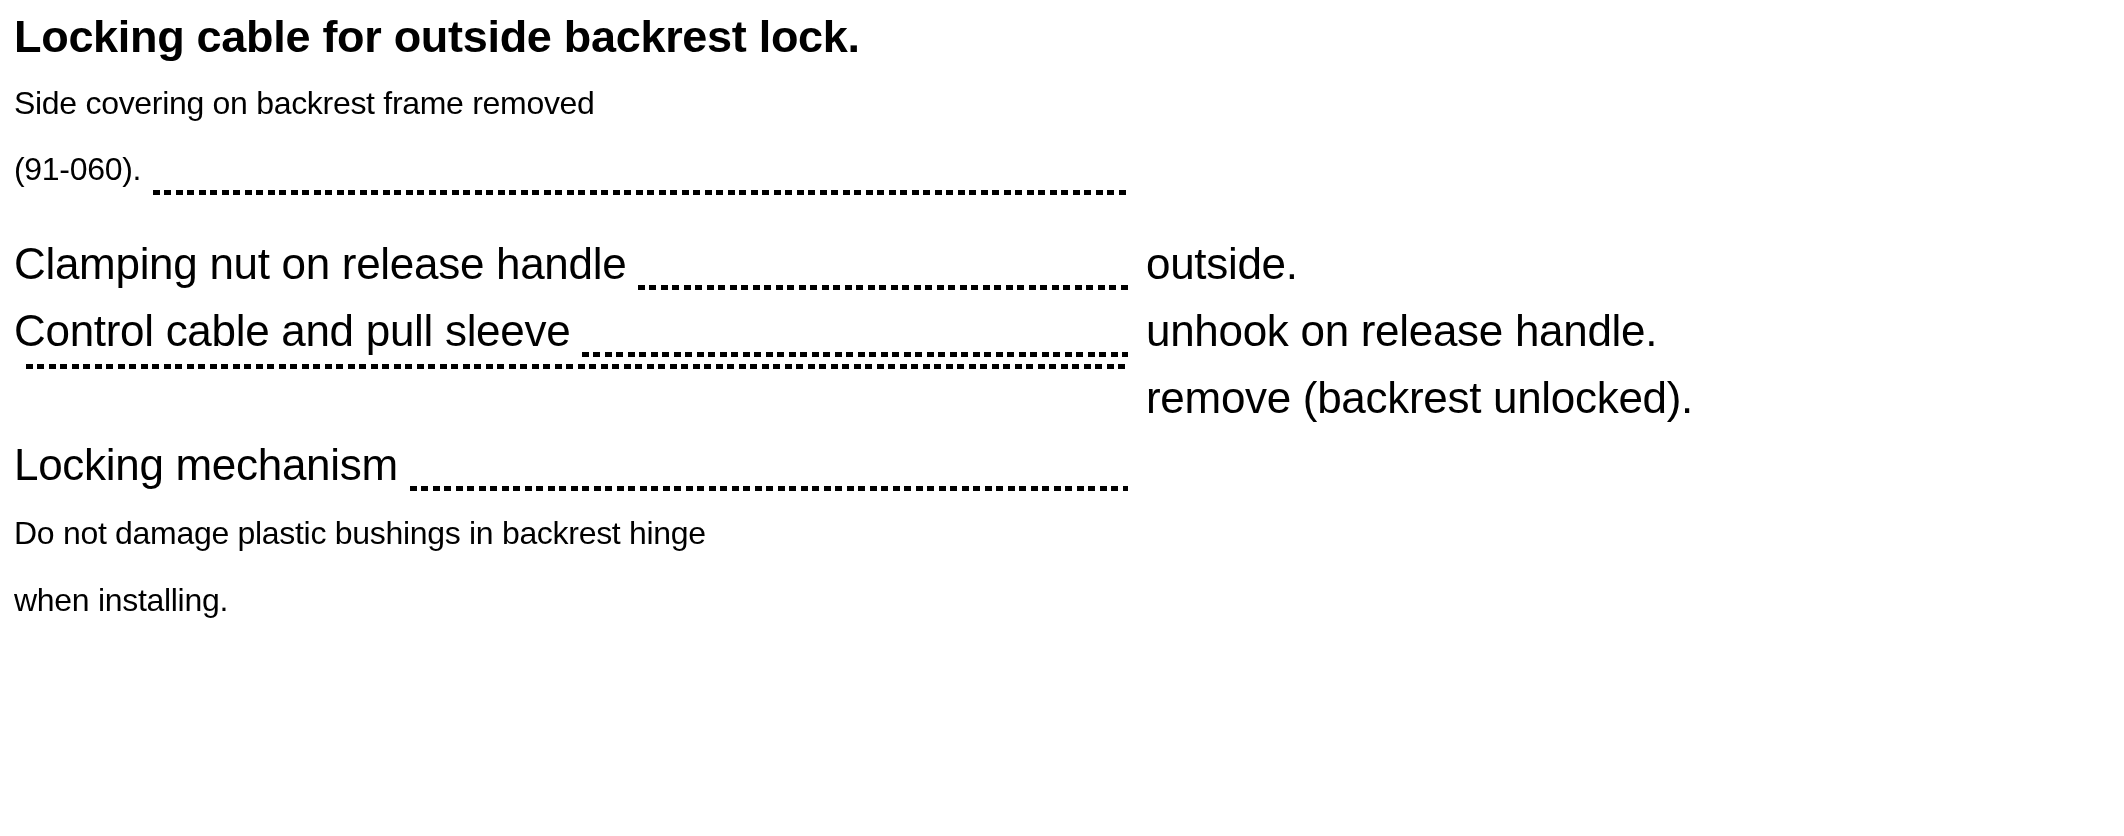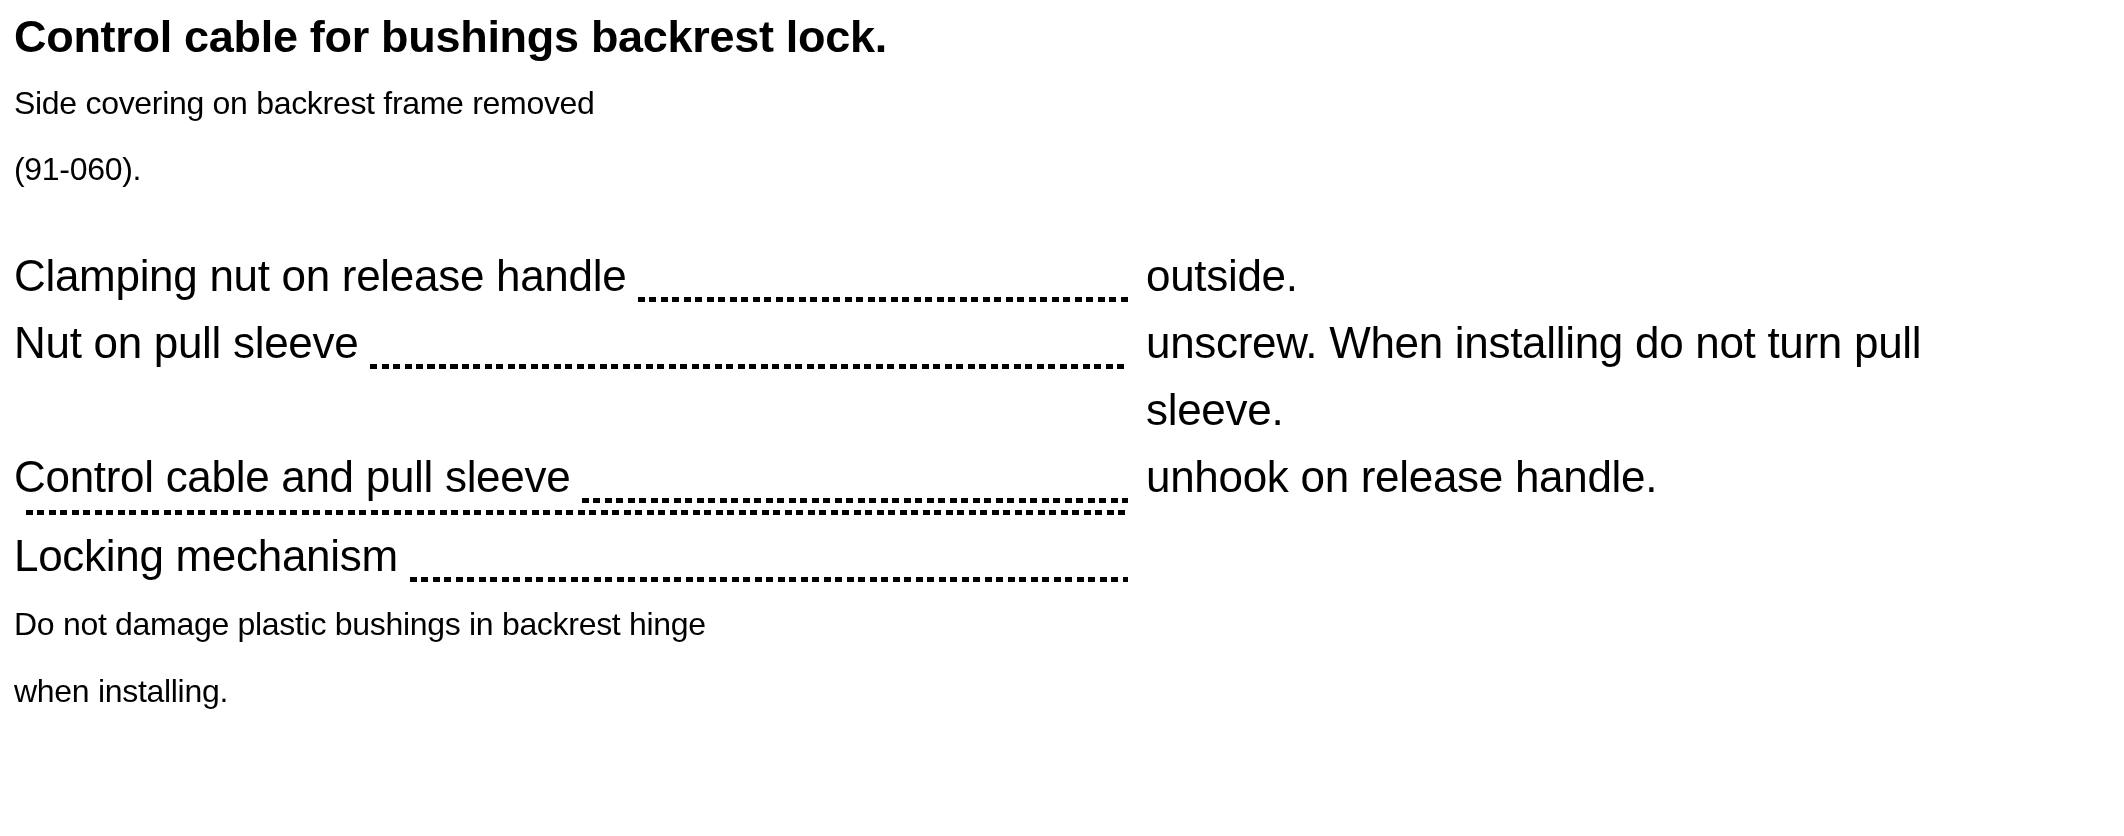--- a/index.html
+++ b/index.html
@@ -30,21 +30,20 @@
     white-space: nowrap;
   }
   .sub-line {
     font-size: 32px;
     line-height: 66px;
     white-space: nowrap;
   }
   .leader-line {
     display: flex;
     width: 1114px;
-    flex-direction: column;
   }
   .leader-line .text {
     white-space: nowrap;
   }
   
   .dot-leader {
     flex: 1 1 auto;
     align-self: flex-end;
     height: 5px;
     margin: 0 0 7px 12px;
@@ -80,57 +79,50 @@
     line-height: 67px;
     white-space: pre-line;
   }
 </style>
 </head>
 <body>
 
 <div class="doc">
 
   <div class="header-block">
-    <div class="title-line">Control cable for bushings backrest lock.</div>
+    <div class="title-line">Locking cable for outside backrest lock.</div>
     <div class="sub-line">Side covering on backrest frame removed</div>
     <div class="sub-line leader-line">
       <span class="text">(91-060).</span>
       <span class="dot-leader"></span>
     </div>
   </div>
 
   <div class="proc-row">
     <div class="proc-left">
       <span class="item">Clamping nut on release handle</span>
       <span class="dot-leader"></span>
     </div>
     <div class="proc-right">outside.</div>
   </div>
 
-  <div class="proc-row">
-    <div class="proc-left">
-      <span class="item">Nut on pull sleeve</span>
-      <span class="dot-leader"></span>
-    </div>
-    <div class="proc-right">unscrew. When installing do not turn pull
-sleeve.</div>
-  </div>
 
   <div class="proc-row">
     <div class="proc-left">
       <span class="item">Control cable and pull sleeve</span>
       <span class="dot-leader"></span>
     </div>
     <div class="proc-right">unhook on release handle.</div>
   </div>
 
   <div class="proc-row">
     <div class="proc-left">
       <span class="dot-leader"></span>
     </div>
+    <div class="proc-right">remove (backrest unlocked).</div>
   </div>
 
   <div class="proc-row">
     <div class="proc-left">
       <span class="item">Locking mechanism</span>
       <span class="dot-leader"></span>
     </div>
   </div>
 
   <div class="note">Do not damage plastic bushings in backrest hinge

